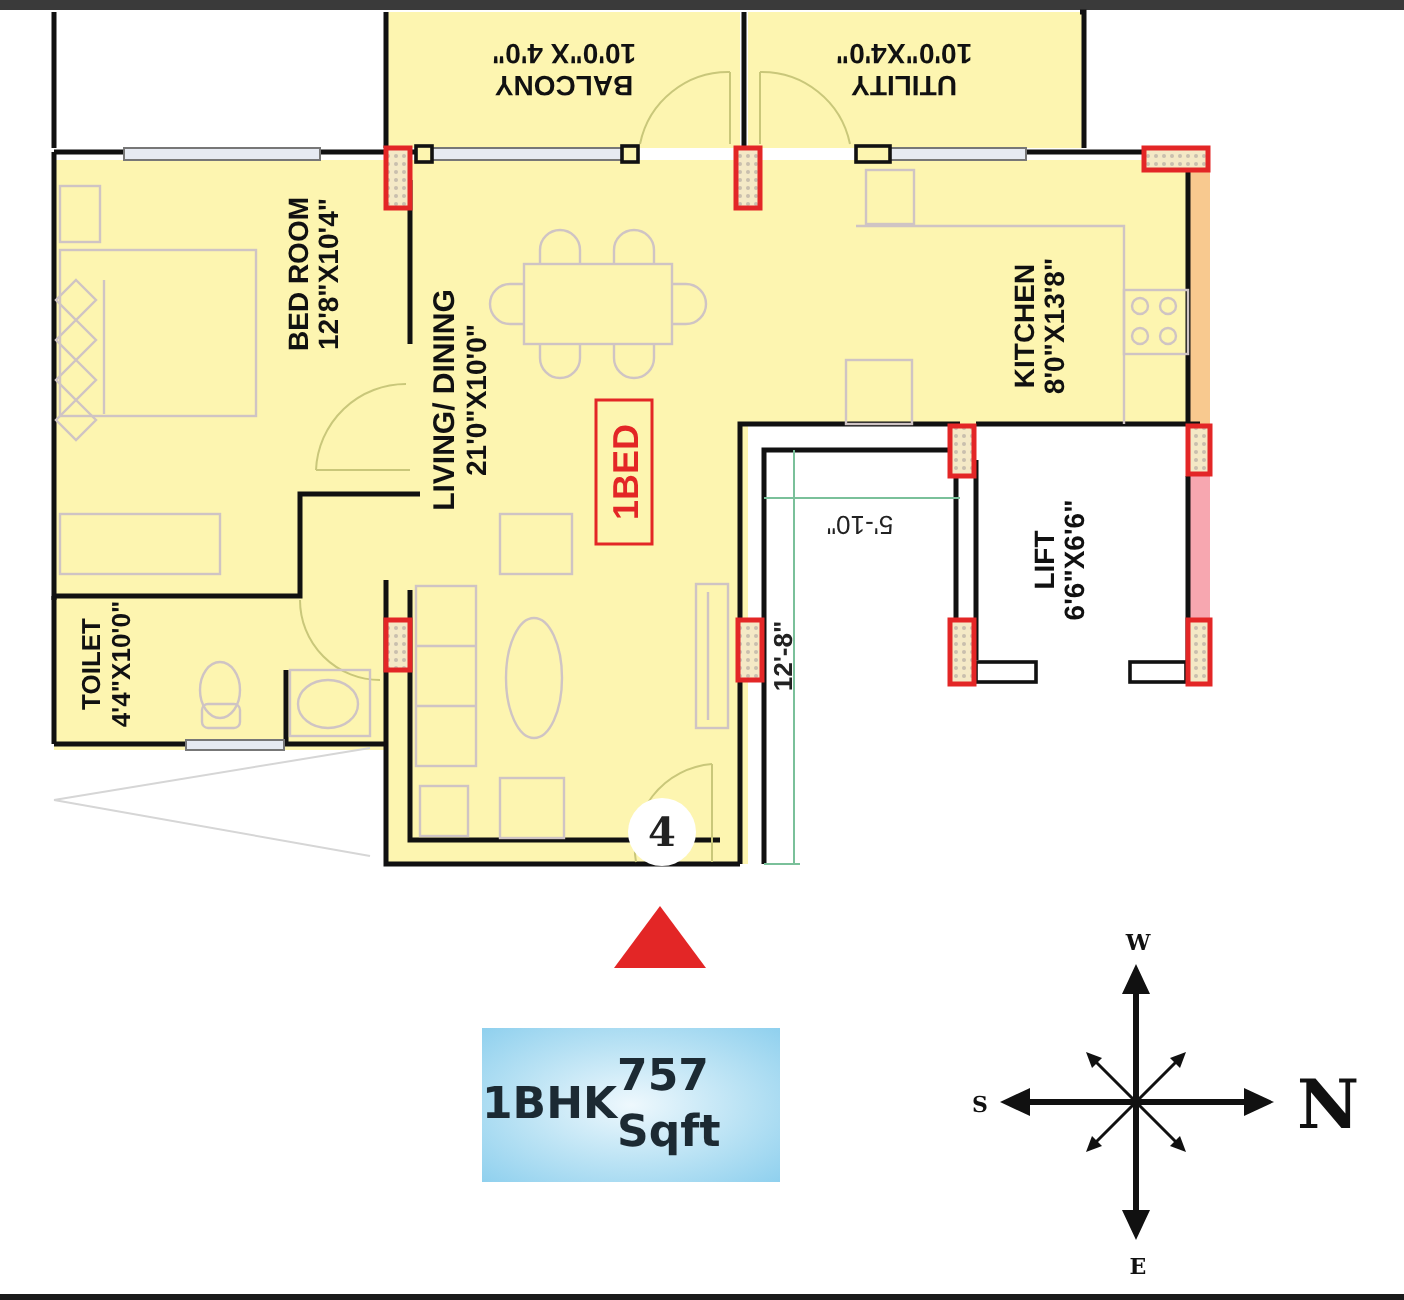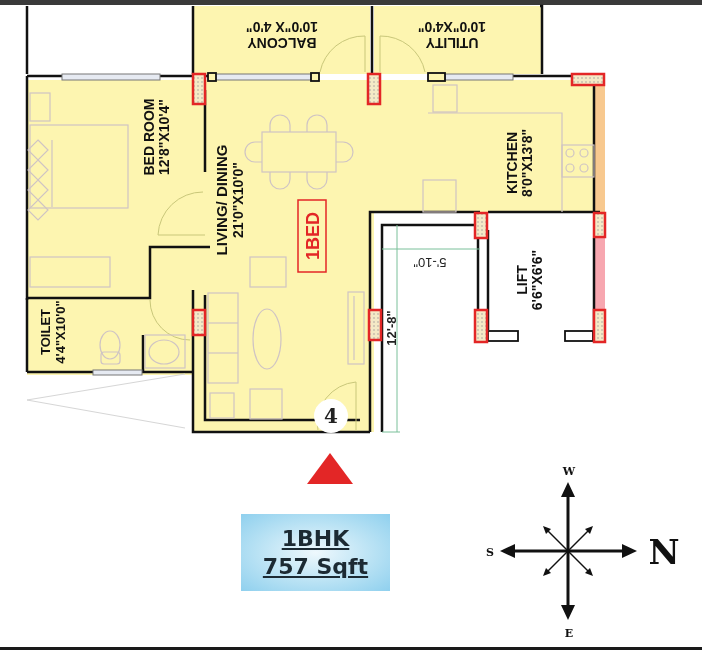--- a/index.html
+++ b/index.html
@@ -8,22 +8,22 @@
     background: #ffffff;
     font-family: "Liberation Sans", sans-serif;
   }
   .topbar { position: absolute; left: 0; top: 0; width: 702px; height: 5px; background: #3a3a3a; }
   .botbar { position: absolute; left: 0; top: 647px; width: 702px; height: 3px; background: #1a1a1a; }
   svg.plan { position: absolute; left: 0; top: 0; }
   .room-label { font-family: "Liberation Sans", sans-serif; font-weight: bold; fill: #111; }
   .badge {
     position: absolute; left: 241px; top: 514px; width: 149px; height: 77px;
     background: radial-gradient(ellipse at center, #eef8fd 0%, #b9e2f4 55%, #8fd0ee 100%);
-    display: flex; flex-direction: column; align-items: center; justify-content: center;
-    color: #1c2a33; font-family: "DejaVu Sans", sans-serif; font-weight: bold; font-size: 22px; line-height: 28px; text-decoration: underline;
+    display: flex; flex-direction: row; align-items: center; justify-content: center;
+    color: #1c2a33; font-family: "DejaVu Sans", sans-serif; font-weight: bold; font-size: 22px; line-height: 28px;
   }
   .compass-letter { font-family: "DejaVu Serif", serif; font-weight: bold; fill: #111; }
 </style>
 </head>
 <body>
 
 <div class="topbar"></div>
 
 <svg class="plan" width="702" height="650" viewBox="0 0 702 650">
   <defs>

